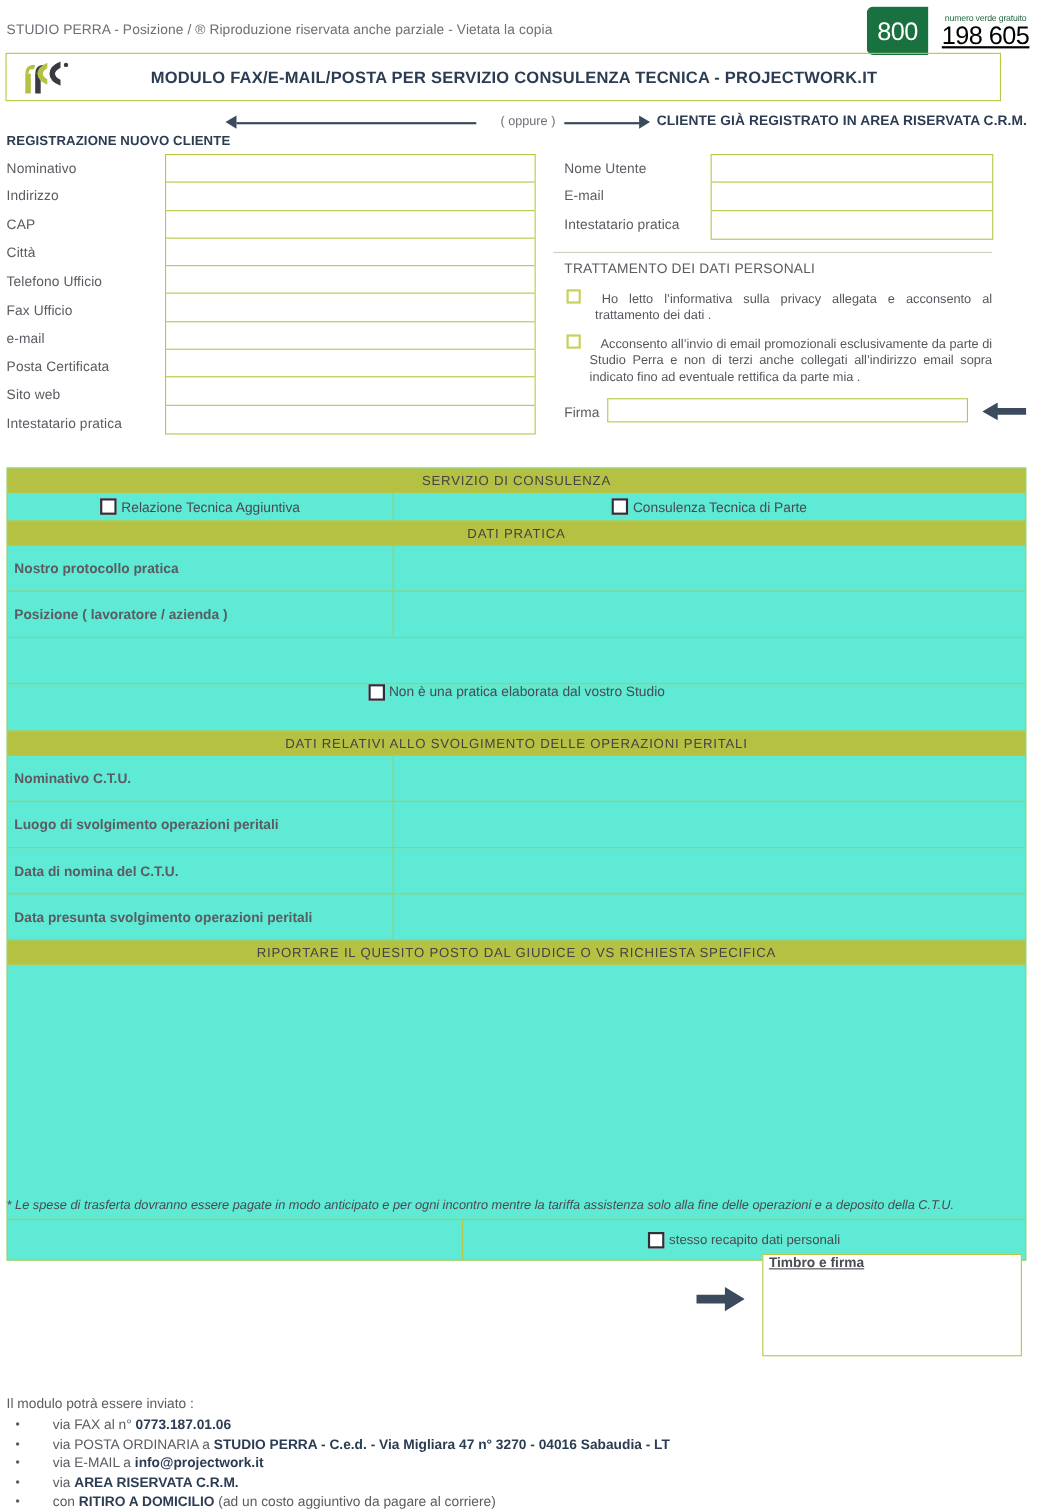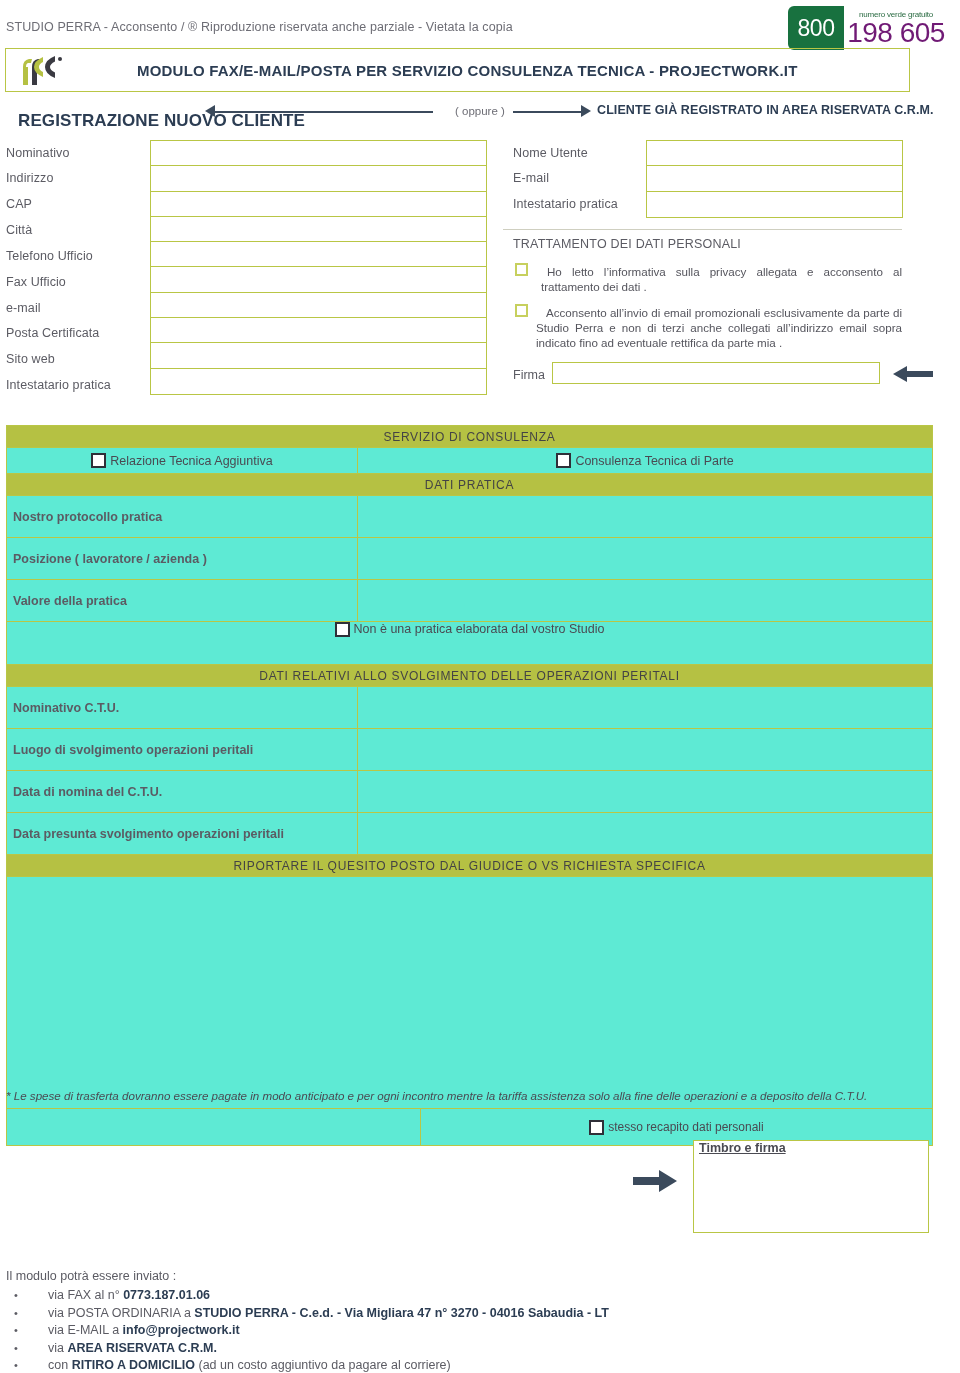--- a/index.html
+++ b/index.html
@@ -54,23 +54,24 @@
     justify-content: center;
     padding-top: 2px;
   }
   #phone-badge .pb-small {
     font-size: 8px;
     color: #2a6b42;
     letter-spacing: -0.2px;
     margin-bottom: -2px;
   }
   #phone-badge .pb-num {
-    font-size: 28px;
-    color: #701a75;
+    font-size: 23px;
+    color: #000000;
     letter-spacing: -0.5px;
+    text-decoration: underline;
   }
 
   #title-box {
     left: 5px; top: 48px;
     width: 905px; height: 44px;
     border: 1.5px solid #b9c645;
     box-sizing: border-box;
     display: flex;
     align-items: center;
   }
@@ -84,24 +85,23 @@
   }
   #brand-logo {
     position: absolute;
     left: 11px; top: 4px;
     width: 58px; height: 36px;
   }
 
   
   #reg-row { left: 0; top: 101px; width: 960px; height: 22px; }
   #reg-left {
-    position: absolute; left: 6px; top: 10px;
-    font-size: 17px; font-weight: bold; color: #2c3d53;
+    position: absolute; left: 6px; top: 20px;
+    font-size: 12px; font-weight: bold; color: #2c3d53;
     letter-spacing: 0.1px;
-    margin-left: 12px;
   }
   #reg-oppure {
     position: absolute; left: 455px; top: 4px;
     font-size: 11.5px; color: #6d6d75;
   }
   #reg-right {
     position: absolute; left: 597px; top: 2px;
     font-size: 12.5px; font-weight: bold; color: #2c3d53;
     letter-spacing: 0.1px;
   }
@@ -332,21 +332,21 @@
     position: absolute;
     left: 8px;
     color: #5b5b63;
     font-size: 11px;
   }
   #footer-list b { color: #2c3d53; margin-top: 36px; }
 </style>
 </head>
 <body>
 
-<div class="abs" id="copyright-line">STUDIO PERRA - Acconsento / ® Riproduzione riservata anche parziale - Vietata la copia</div>
+<div class="abs" id="copyright-line">STUDIO PERRA - Posizione / ® Riproduzione riservata anche parziale - Vietata la copia</div>
 
 <div class="abs" id="phone-badge">
   <div class="pb-green">800</div>
   <div class="pb-white">
     <div class="pb-small">numero verde gratuito</div>
     <div class="pb-num">198 605</div>
   </div>
 </div>
 
 <div class="abs" id="title-box">
@@ -440,21 +440,20 @@
 
   <div class="data-row">
     <div class="data-key">Nostro protocollo pratica</div>
     <div class="data-val"></div>
   </div>
   <div class="data-row">
     <div class="data-key">Posizione ( lavoratore / azienda )</div>
     <div class="data-val"></div>
   </div>
   <div class="data-row">
-    <div class="data-key">Valore della pratica</div>
     <div class="data-val"></div>
   </div>
 
   <div class="note-row">
     <span class="dchk"></span>
     <span>Non è una pratica elaborata dal vostro Studio</span>
   </div>
 
   <div class="band">DATI RELATIVI ALLO SVOLGIMENTO DELLE OPERAZIONI PERITALI</div>
 

